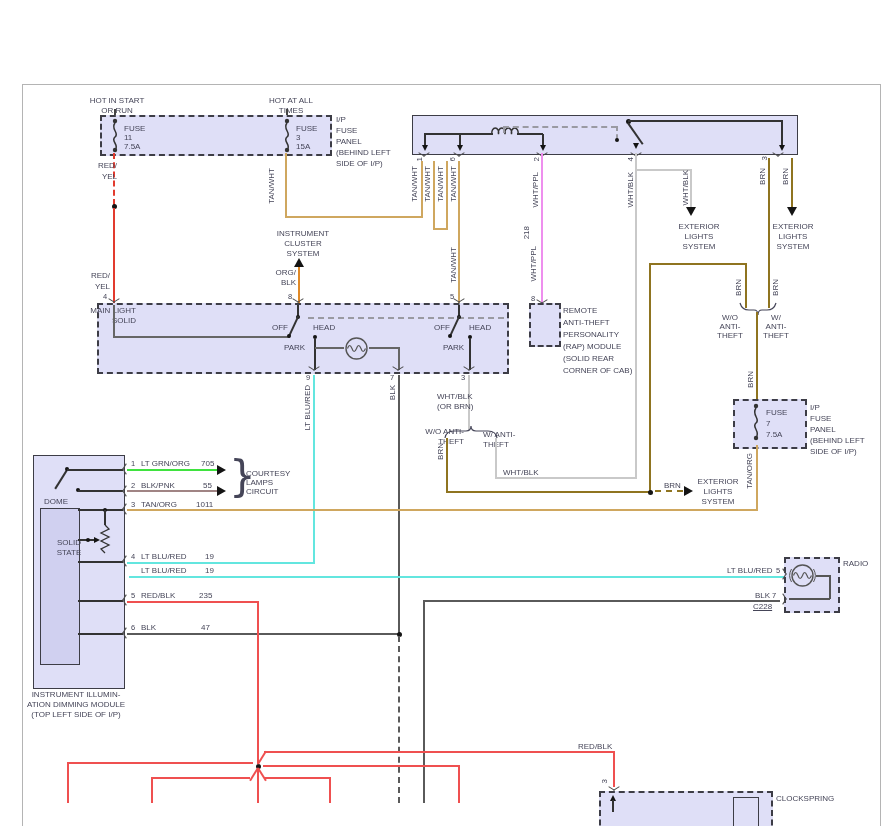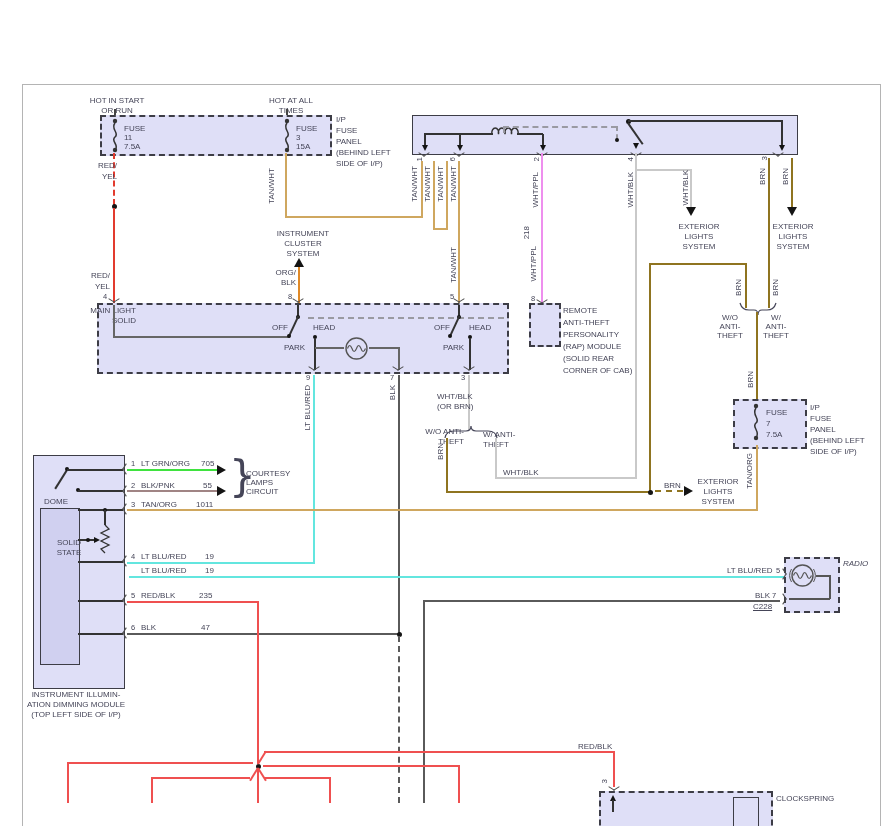--- a/index.html
+++ b/index.html
@@ -414,21 +414,21 @@
   <div class="hw" style="left: 127px; top: 601px; width: 132px; --c: #ef5050;"></div>
   <span class="lbl" style="left:141px;top:591px;">RED/BLK</span>
   <span class="lbl" style="left:199px;top:591px;">235</span>
   <div class="hw" style="left: 127px; top: 633px; width: 273px; --c: #5a5a5a;"></div>
   <span class="lbl" style="left:141px;top:623px;">BLK</span>
   <span class="lbl" style="left:201px;top:623px;">47</span>
   <span class="dot" style="left:399px;top:634px;"></span>
   <div class="dvw" style="left: 398px; top: 636px; height: 167px; --c: #5a5a5a;"></div>
 
   <div class="box dashb" style="left: 784px; top: 557px; width: 52px; height: 52px; --c: #dfdff7;"></div>
-  <span class="lbl" style="left:843px;top:559px;font-style:italic;">RADIO</span>
+  <span class="lbl" style="left:843px;top:559px;">RADIO</span>
   <svg style="left:789px;top:563px;" width="27" height="27">
     <circle cx="13.5" cy="12.5" r="10.5" stroke="#555" stroke-width="1.4" fill="none"></circle>
     <path d="M4.5,12.5 q2,-6 4.5,0 q2,6 4.5,0 q2,-6 4.5,0 q2,6 4.5,0" stroke="#555" stroke-width="1.2" fill="none"></path>
     <path d="M2.5,6 a13,13 0 0 0 0,13" stroke="#555" stroke-width="1" fill="none"></path>
     <path d="M24.5,6 a13,13 0 0 1 0,13" stroke="#555" stroke-width="1" fill="none"></path>
   </svg>
   <div class="hw thin" style="left:816px;top:575px;background:#555;width:14px;"></div>
   <div class="vw thin" style="left:829px;top:575px;background:#555;width:1.5px;height:24px;"></div>
   <div class="hw thin" style="left:789px;top:598px;background:#555;width:41px;"></div>
   <span class="chv r" style="left:779px;top:571px;"></span>

